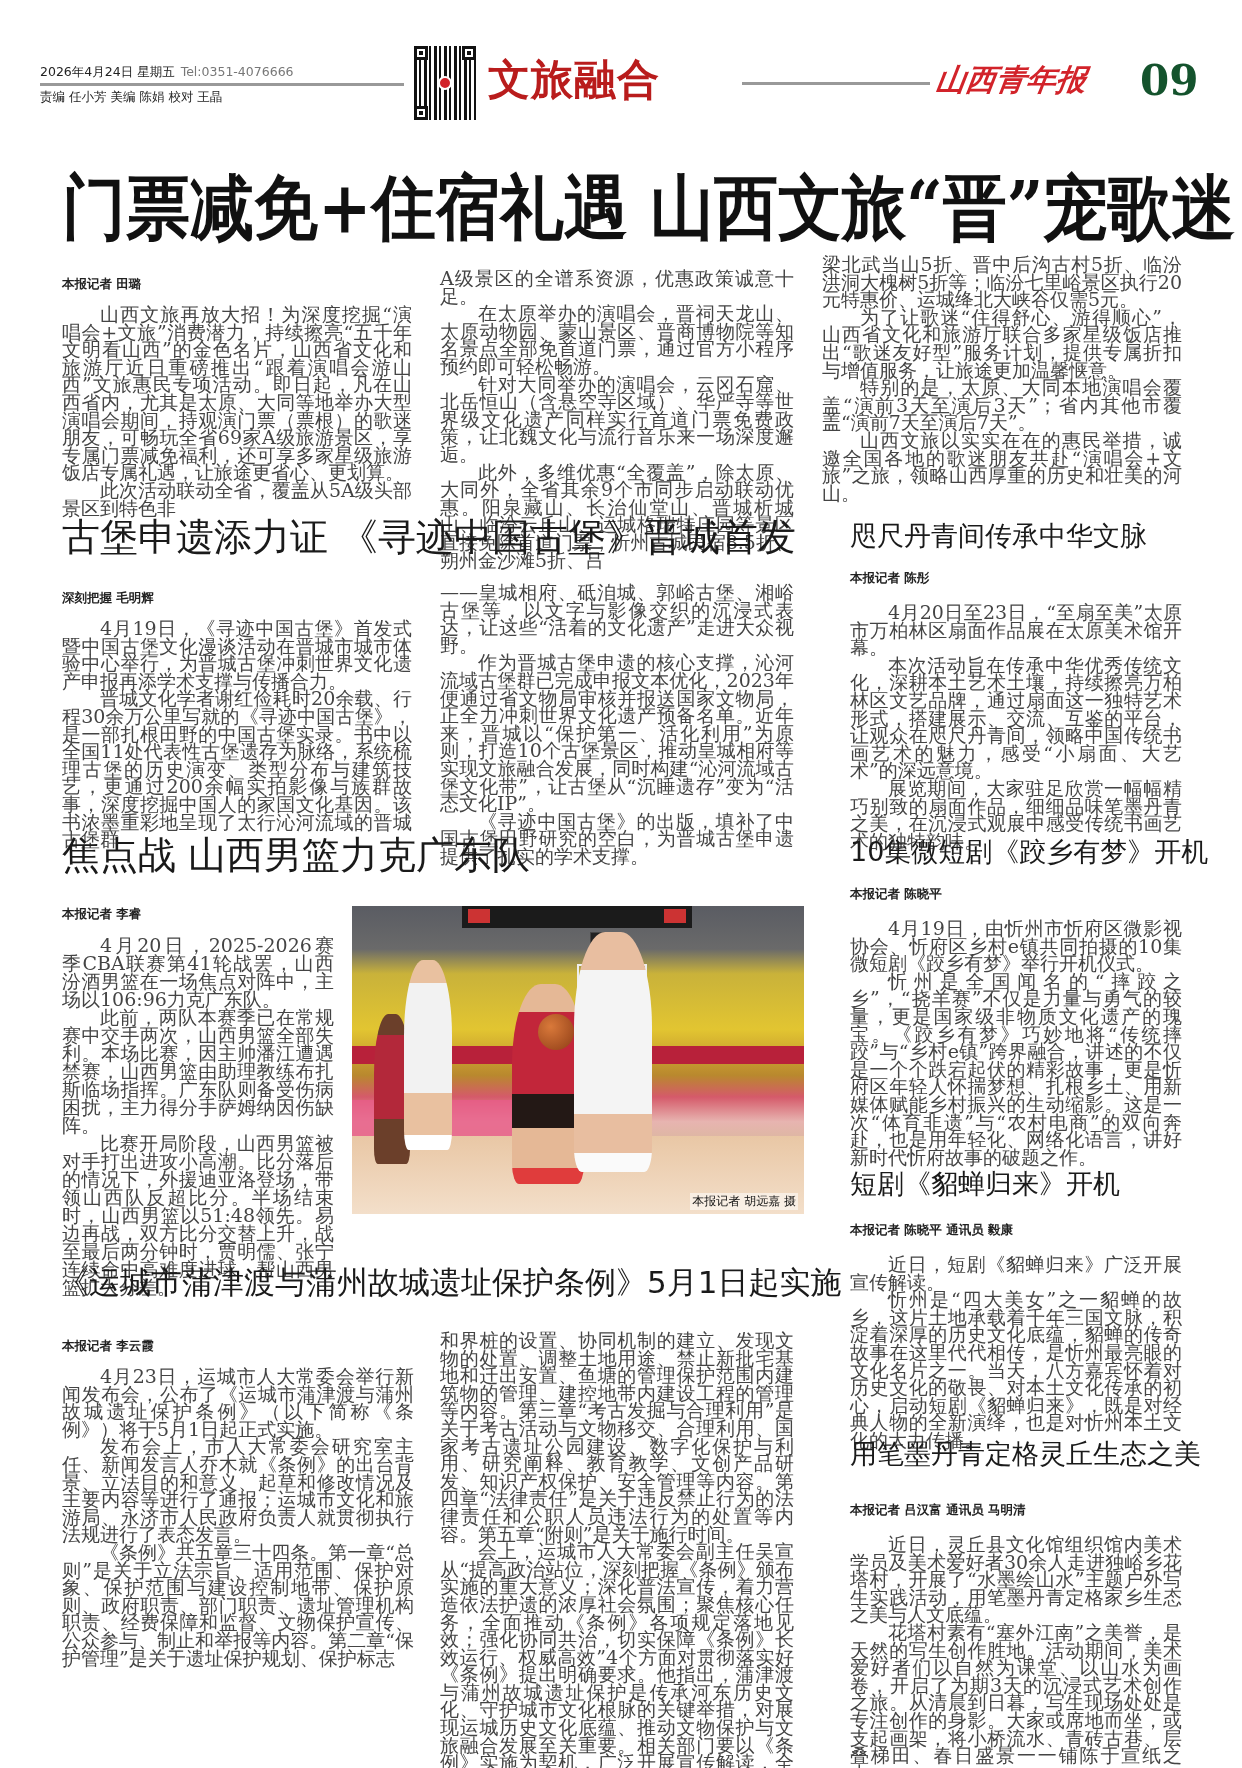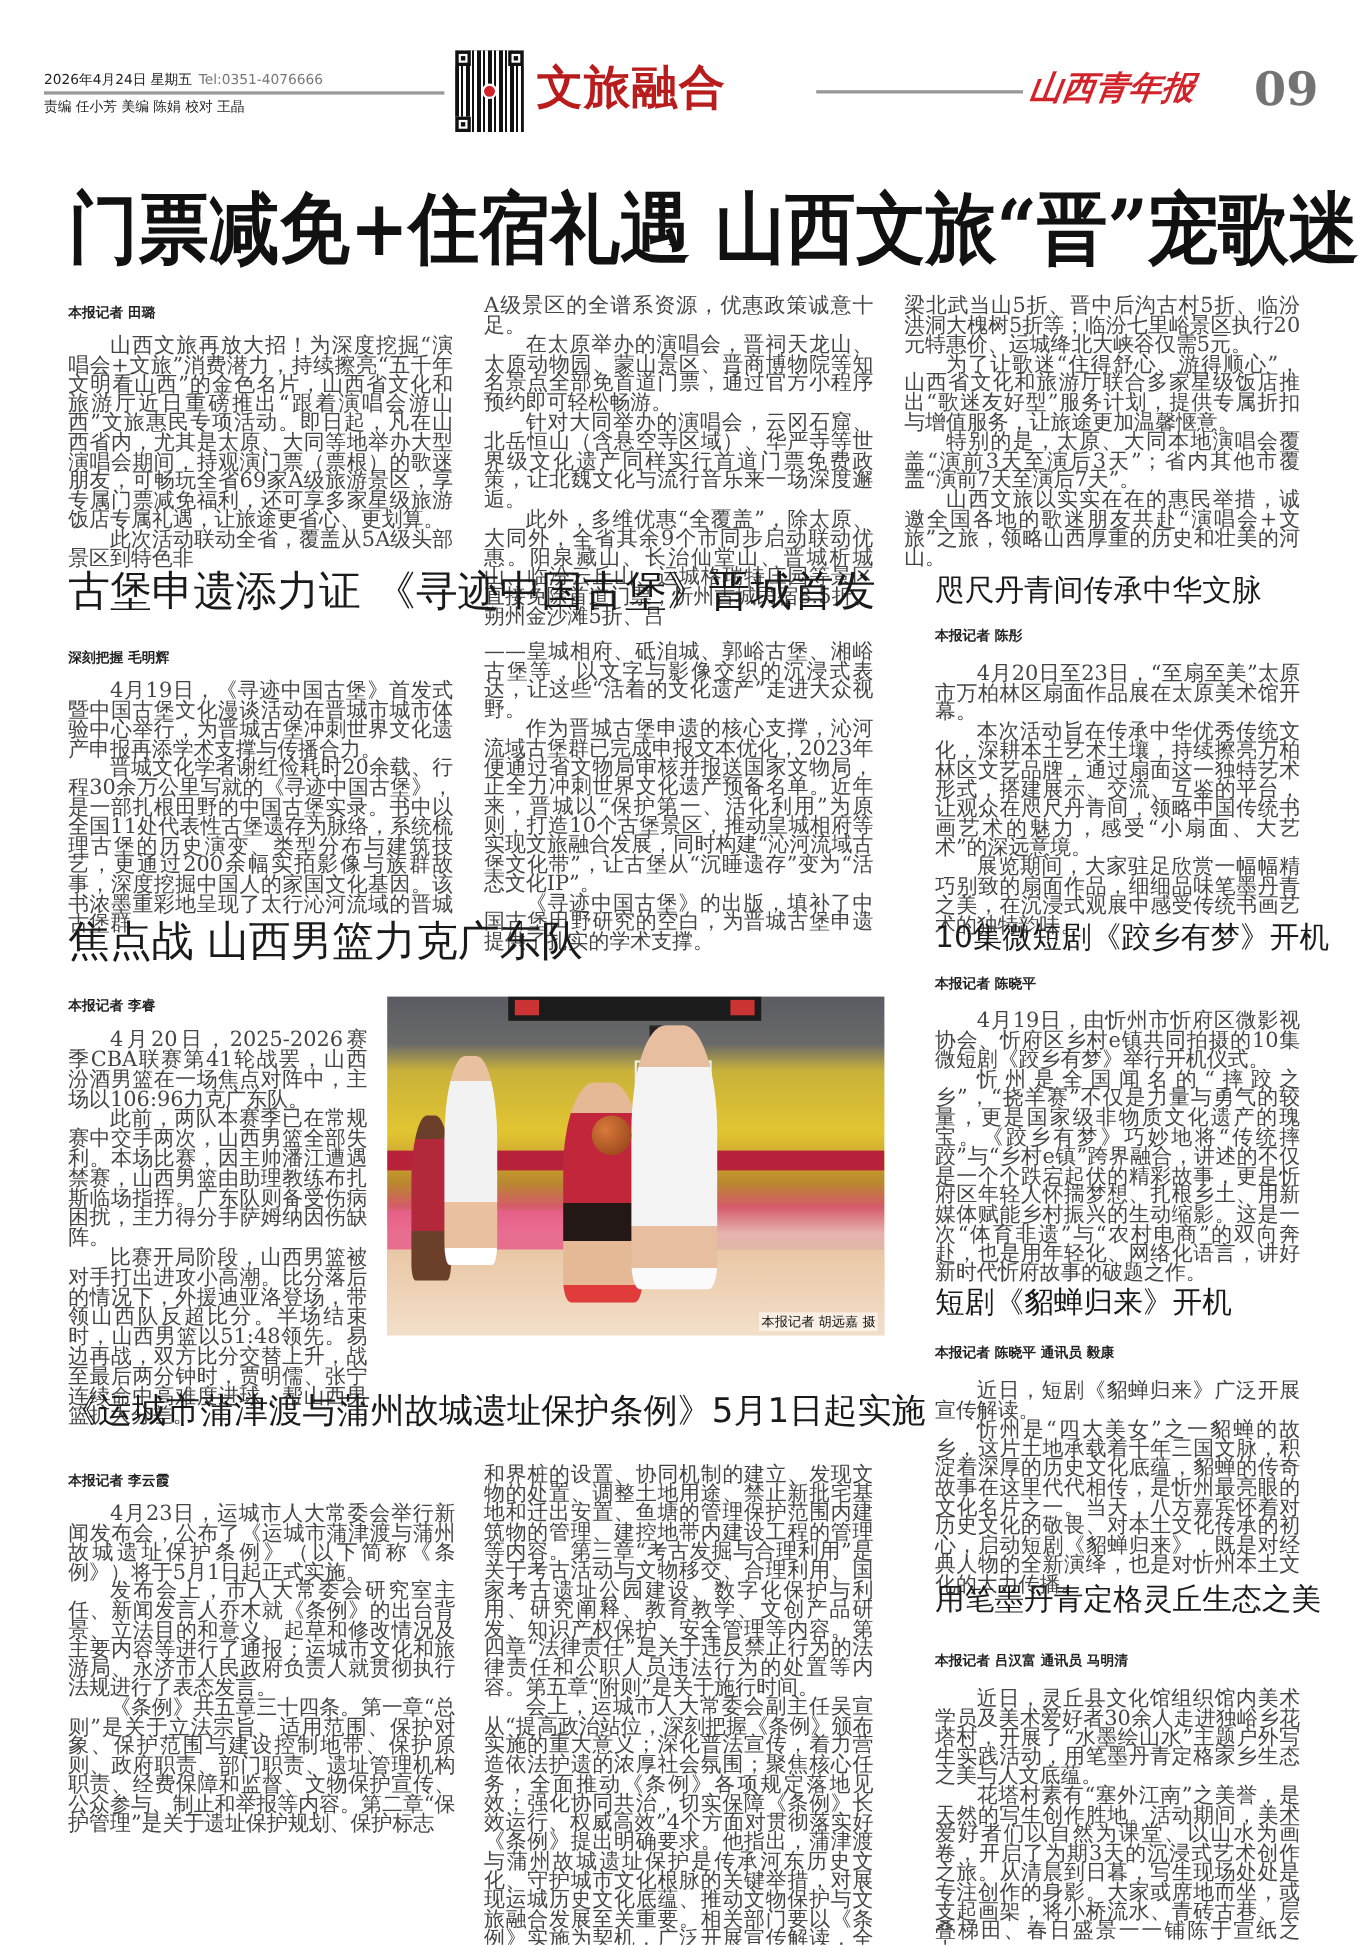--- a/index.html
+++ b/index.html
@@ -13,21 +13,21 @@
   .mast-staff { position: absolute; left: 40px; top: 89px; font-family: "DejaVu Sans", "Liberation Sans", sans-serif; font-size: 12.5px; color: #222; white-space: nowrap; }
   .qr { position: absolute; left: 414px; top: 46px; width: 62px; height: 74px; background:
         repeating-linear-gradient(90deg, #111 0 3px, #fff 3px 5px, #111 5px 7px, #fff 7px 10px),
         #111; }
   .qr .corner { position: absolute; width: 14px; height: 14px; border: 3px solid #111; background: #fff; }
   .qr .corner::after { content: ""; position: absolute; left: 2px; top: 2px; width: 4px; height: 4px; background: #111; }
   .qr .seal { position: absolute; left: 24px; top: 30px; width: 14px; height: 14px; border-radius: 50%; background: #d2232a; border: 2px solid #fff; }
   .section-title { position: absolute; left: 488px; top: 52px; font-family: "DejaVu Serif", serif; font-weight: bold; font-size: 42px; color: #b91c1c; letter-spacing: 1px; white-space: nowrap; }
   .mast-line-right { position: absolute; left: 742px; top: 82px; width: 188px; height: 3px; background: #999; }
   .paper-name { position: absolute; left: 936px; top: 60px; font-family: "DejaVu Serif", serif; font-style: italic; font-weight: bold; font-size: 30px; color: #d2232a; white-space: nowrap; transform: skewX(-8deg); }
-  .page-no { position: absolute; left: 1140px; top: 56px; font-family: "DejaVu Serif", serif; font-weight: bold; font-size: 42px; color: #737373; }
+  .page-no { position: absolute; left: 1140px; top: 56px; font-family: "DejaVu Serif", serif; font-weight: bold; font-size: 42px; color: #14532d; }
 
   
   .h-main { position: absolute; left: 62px; top: 160px; font-family: "DejaVu Serif", serif; font-weight: bold; font-size: 64px; color: #111; letter-spacing: 0px; white-space: nowrap; transform: scaleY(1.1); transform-origin: top left; }
   .h2 { position: absolute; font-family: "DejaVu Sans", "Liberation Sans", sans-serif; color: #1a1a1a; white-space: nowrap; }
   .h2.big { font-size: 38px; }
   .h2.mid { font-size: 27px; }
 
   .byline { position: absolute; font-family: "DejaVu Sans", "Liberation Sans", sans-serif; font-weight: bold; font-size: 12.5px; color: #222; white-space: nowrap; }
 
   .col { position: absolute; font-size: 19px; line-height: 17.6px; color: #444; text-align: justify; }
@@ -77,21 +77,21 @@
 <div class="col" style="left:62px;top:306px;width:350px">
   <p>山西文旅再放大招！为深度挖掘“演唱会+文旅”消费潜力，持续擦亮“五千年文明看山西”的金色名片，山西省文化和旅游厅近日重磅推出“跟着演唱会游山西”文旅惠民专项活动。即日起，凡在山西省内，尤其是太原、大同等地举办大型演唱会期间，持观演门票（票根）的歌迷朋友，可畅玩全省69家A级旅游景区，享专属门票减免福利，还可享多家星级旅游饭店专属礼遇，让旅途更省心、更划算。</p>
   <p>此次活动联动全省，覆盖从5A级头部景区到特色非</p>
 </div>
 <div class="col" style="left:440px;top:270px;width:354px">
   <p class="cont">A级景区的全谱系资源，优惠政策诚意十足。</p>
   <p>在太原举办的演唱会，晋祠天龙山、太原动物园、蒙山景区、晋商博物院等知名景点全部免首道门票，通过官方小程序预约即可轻松畅游。</p>
   <p>针对大同举办的演唱会，云冈石窟、北岳恒山（含悬空寺区域）、华严寺等世界级文化遗产同样实行首道门票免费政策，让北魏文化与流行音乐来一场深度邂逅。</p>
   <p>此外，多维优惠“全覆盖”，除太原、大同外，全省其余9个市同步启动联动优惠。阳泉藏山、长治仙堂山、晋城析城山、临汾云丘山、运城格瑞特庄园等景区直接免除首道门票；忻州古城民宿8.5折、朔州金沙滩5折、吕</p>
 </div>
-<div class="col" style="left:822px;top:270px;width:360px">
+<div class="col" style="left:822px;top:256px;width:360px">
   <p class="cont">梁北武当山5折、晋中后沟古村5折、临汾洪洞大槐树5折等；临汾七里峪景区执行20元特惠价、运城绛北大峡谷仅需5元。</p>
   <p>为了让歌迷“住得舒心、游得顺心”，山西省文化和旅游厅联合多家星级饭店推出“歌迷友好型”服务计划，提供专属折扣与增值服务，让旅途更加温馨惬意。</p>
   <p>特别的是，太原、大同本地演唱会覆盖“演前3天至演后3天”；省内其他市覆盖“演前7天至演后7天”。</p>
   <p>山西文旅以实实在在的惠民举措，诚邀全国各地的歌迷朋友共赴“演唱会+文旅”之旅，领略山西厚重的历史和壮美的河山。</p>
 </div>
 
 <div class="h2 big" style="left:62px;top:512px">古堡申遗添力证 《寻迹中国古堡》晋城首发</div>
 <div class="byline" style="left:62px;top:590px">深刻把握 毛明辉</div>
 <div class="col" style="left:62px;top:620px;width:350px">
   <p>4月19日，《寻迹中国古堡》首发式暨中国古堡文化漫谈活动在晋城市城市体验中心举行，为晋城古堡冲刺世界文化遗产申报再添学术支撑与传播合力。</p>

